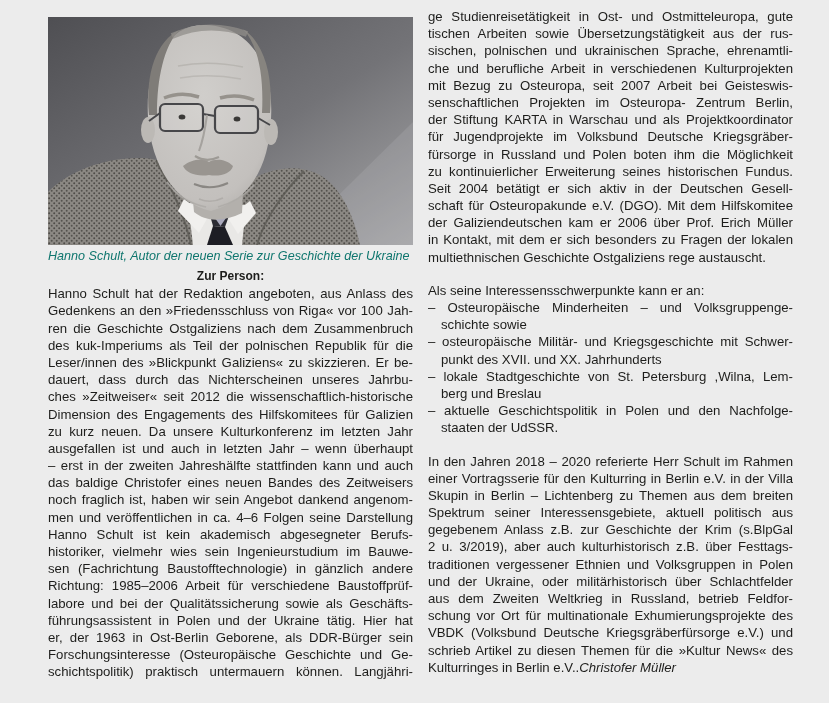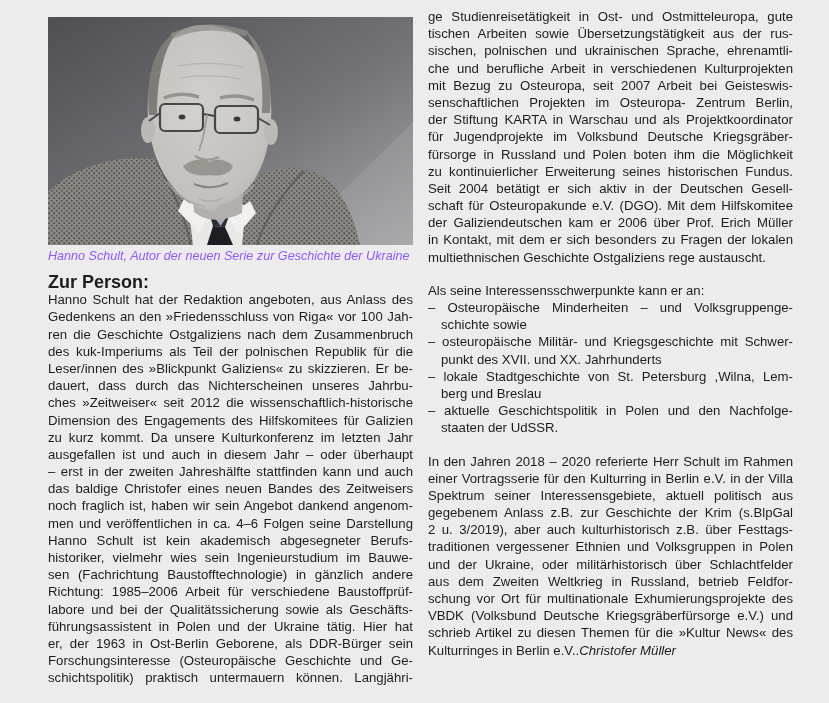--- a/index.html
+++ b/index.html
@@ -26,27 +26,28 @@
   .col-right { left: 428px; top: 8px;  }
 
   figure { margin: 0; padding: 0; }
   .photo-svg { display: block; width: 365px; height: 228px; }
 
   .caption {
     margin-top: 4px;
     font-style: italic;
     font-size: 12.6px;
     line-height: 15px;
-    color: #8b5cf6;
+    color: #0f766e;
   }
   .heading {
-    margin: 10px 0 0 0;
-    font-size: 18px;
+    margin: 4px 0 0 0;
+    font-size: 12px;
     font-weight: bold;
     line-height: 17.2px;
+    text-align: center;
   }
 
   
   .line {
     height: 17.2px;
     overflow: hidden;
     text-align: justify;
     text-align-last: justify;
   }
   .line::after { content: ""; display: inline-block; width: 100%; height: 0; }
@@ -150,22 +151,22 @@
 
     <div class="para">
         <div class="line">Hanno Schult hat der Redaktion angeboten, aus Anlass des</div>
         <div class="line">Gedenkens an den »Friedensschluss von Riga« vor 100 Jah-</div>
         <div class="line">ren die Geschichte Ostgaliziens nach dem Zusammenbruch</div>
         <div class="line">des kuk-Imperiums als Teil der polnischen Republik für die</div>
         <div class="line">Leser/innen des »Blickpunkt Galiziens« zu skizzieren. Er be-</div>
         <div class="line">dauert, dass durch das Nichterscheinen unseres Jahrbu-</div>
         <div class="line">ches »Zeitweiser« seit 2012 die wissenschaftlich-historische</div>
         <div class="line">Dimension des Engagements des Hilfskomitees für Galizien</div>
-        <div class="line">zu kurz kommt. Da unsere Kulturkonferenz im letzten Jahr</div>
-        <div class="line">ausgefallen ist und auch in diesem Jahr – oder überhaupt</div>
+        <div class="line">zu kurz neuen. Da unsere Kulturkonferenz im letzten Jahr</div>
+        <div class="line">ausgefallen ist und auch in letzten Jahr – wenn überhaupt</div>
         <div class="line">– erst in der zweiten Jahreshälfte stattfinden kann und auch</div>
         <div class="line">das baldige Christofer eines neuen Bandes des Zeitweisers</div>
         <div class="line">noch fraglich ist, haben wir sein Angebot dankend angenom-</div>
         <div class="line">men und veröffentlichen in ca. 4–6 Folgen seine Darstellung</div>
       </div>
     <div class="para">
         <div class="line">Hanno Schult ist kein akademisch abgesegneter Berufs-</div>
         <div class="line">historiker, vielmehr wies sein Ingenieurstudium im Bauwe-</div>
         <div class="line">sen (Fachrichtung Baustofftechnologie) in gänzlich andere</div>
         <div class="line">Richtung: 1985–2006 Arbeit für verschiedene Baustoffprüf-</div>
@@ -217,20 +218,21 @@
           <div class="line">– aktuelle Geschichtspolitik in Polen und den Nachfolge-</div>
           <div class="line last li-cont">staaten der UdSSR.</div>
         </div>
       </div>
 
     <div class="spacer"></div>
 
     <div class="para">
         <div class="line">In den Jahren 2018 – 2020 referierte Herr Schult im Rahmen</div>
         <div class="line">einer Vortragsserie für den Kulturring in Berlin e.V. in der Villa</div>
+        <div class="line">Skupin in Berlin – Lichtenberg zu Themen aus dem breiten</div>
         <div class="line">Spektrum seiner Interessensgebiete, aktuell politisch aus</div>
         <div class="line">gegebenem Anlass z.B. zur Geschichte der Krim (s.BlpGal</div>
         <div class="line">2 u. 3/2019), aber auch kulturhistorisch z.B. über Festtags-</div>
         <div class="line">traditionen vergessener Ethnien und Volksgruppen in Polen</div>
         <div class="line">und der Ukraine, oder militärhistorisch über Schlachtfelder</div>
         <div class="line">aus dem Zweiten Weltkrieg in Russland, betrieb Feldfor-</div>
         <div class="line">schung vor Ort für multinationale Exhumierungsprojekte des</div>
         <div class="line">VBDK (Volksbund Deutsche Kriegsgräberfürsorge e.V.) und</div>
         <div class="line">schrieb Artikel zu diesen Themen für die »Kultur News« des</div>
       </div>

